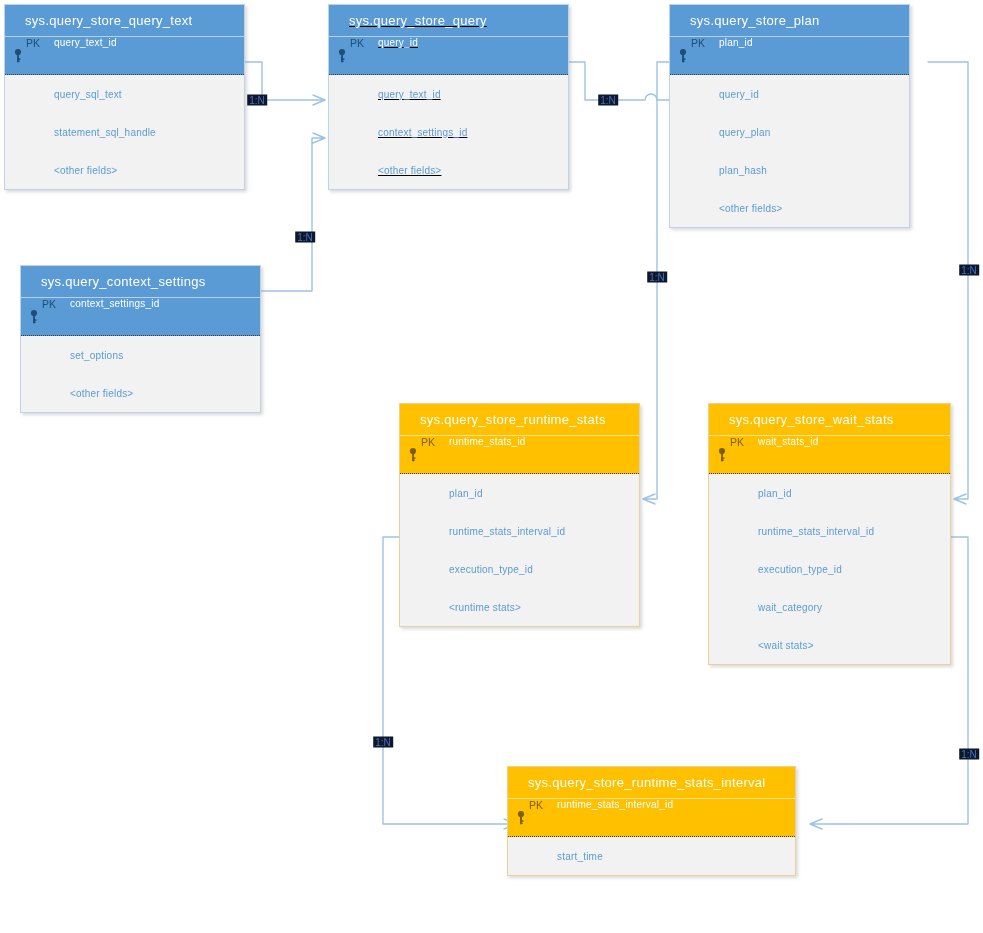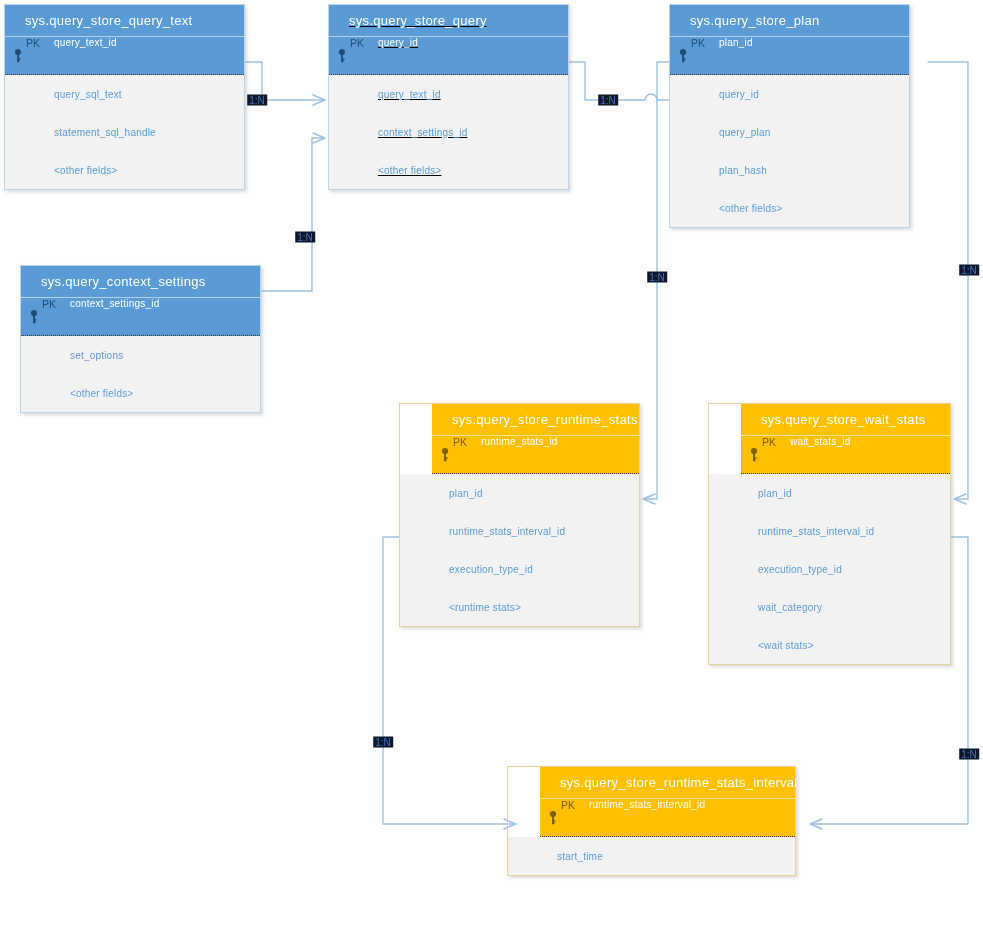--- a/index.html
+++ b/index.html
@@ -45,21 +45,21 @@
     height: 38px;
     position: relative;
     display: flex;
     align-items: flex-start;
     border-bottom: 1px dotted #3b3b3b;
   }
   .entity .t-pk .key-icon { position: absolute; left: 8px; top: 12px; }
   .entity .t-pk .pk-tag { position: absolute; left: 21px; font-size: 10.5px; }
   .entity .t-pk .pk-name { margin-left: 49px; color: #ffffff; letter-spacing: 0.2px; }
   .entity.blue .t-header, .entity.blue .t-pk { background: var(--blue-header); }
-  .entity.orange .t-header, .entity.orange .t-pk { background: var(--orange-header); margin-left: 32px; }
+  .entity.orange .t-header, .entity.orange .t-pk { background: var(--orange-header); }
   .entity.blue .t-pk .pk-tag, .entity.blue .t-pk .key-icon { color: var(--pk-text-blue); }
   .entity.orange .t-pk .pk-tag, .entity.orange .t-pk .key-icon { color: var(--pk-text-orange); }
   .entity .t-body { background: var(--body-bg); }
   .entity.blue { border: 1px solid #bed3e8; }
   .entity.orange { border: 1px solid #e7d39a; }
   .entity .t-row {
     height: 38px;
     display: flex;
     align-items: center;
     padding-left: 49px;

